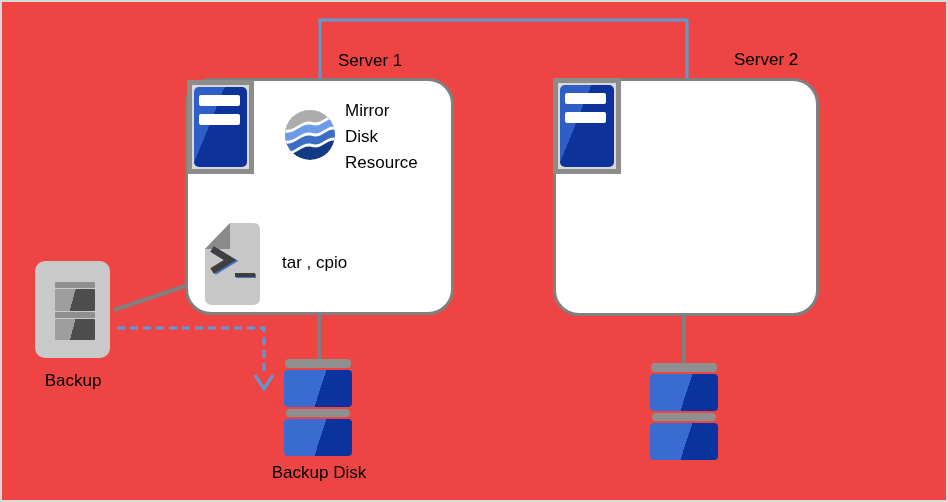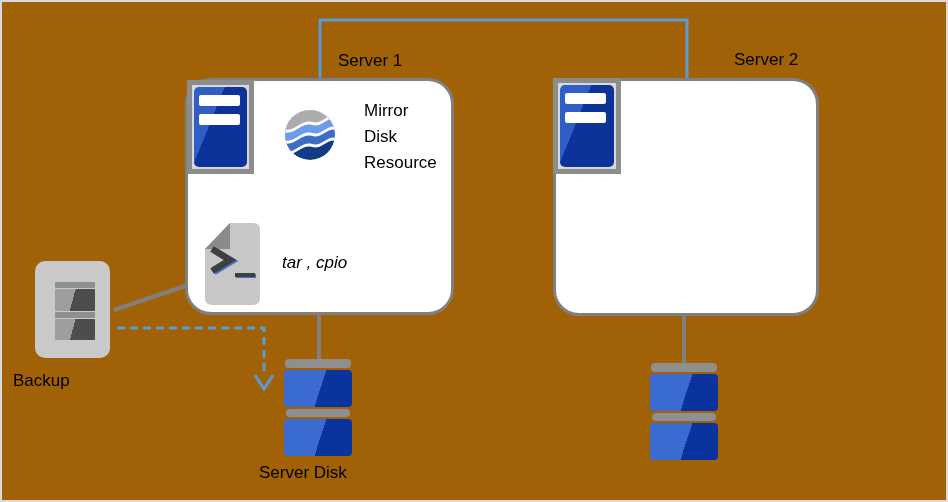--- a/index.html
+++ b/index.html
@@ -1,17 +1,17 @@
 <!DOCTYPE html>
 <html><head>
 <meta charset="utf-8">
 <style>
   html,body{margin:0;padding:0;background:#fff;}
   .canvas{
-    position:relative;width:948px;height:502px;background:#a16207;
+    position:relative;width:948px;height:502px;background:#ef4444;
     border:2px solid #d9d9d9;box-sizing:border-box;overflow:hidden;
     font-family:"Liberation Sans",sans-serif;color:#000;
   }
   .abs{position:absolute;}
   svg{display:block;}
   
   .lines{left:0;top:0;z-index:1;}
   
   .server-box{
     border:3px solid #808080;border-radius:26px;background:#fff;
@@ -39,22 +39,22 @@
   .disk-rect.second{margin-top:0;}
   
   .backup-dev{
     width:75px;height:97px;border-radius:10px;background:#c9c9c9;z-index:3;
   }
   .bk-bar{position:absolute;left:20px;width:40px;height:6px;background:#8f8f8f;border-radius:1px;}
   .bk-rect{position:absolute;left:20px;width:40px;height:22px;border-radius:1px;
     background:linear-gradient(105deg,#9E9E9E 45%,#4D4D4D 45%);}
   
   .lbl{font-size:17px;line-height:25px;z-index:4;white-space:nowrap;}
-  .center{}
-  .ml-lines div{line-height:26px;margin-left:19px;}
+  .center{text-align:center;}
+  .ml-lines div{line-height:26px;}
 </style>
 </head>
 <body>
 
 <div class="canvas">
 
   <svg class="abs lines" width="948" height="502" viewBox="0 0 948 502">
 
     <polyline points="318,78 318,18 685,18 685,78" fill="none" stroke="#5B9BD5" stroke-width="3"></polyline>
 
@@ -112,39 +112,39 @@
 
   <svg class="abs" style="left:200px;top:218px;z-index:3;" width="62" height="88" viewBox="0 0 62 88">
     <path d="M 28 3 L 51 3 Q 58 3 58 10 L 58 78 Q 58 85 51 85 L 10 85 Q 3 85 3 78 L 3 29 Z" fill="#C7C7C7"></path>
     <path d="M 3 29 L 28 3 L 28 29 Z" fill="#8A8A8A"></path>
     <path d="M 12 30 L 30 41 L 12 52" fill="none" stroke="#4472C4" stroke-width="6.5"></path>
     <path d="M 10 29 L 28 40 L 10 51" fill="none" stroke="#3F3F3F" stroke-width="6.5"></path>
     <line x1="34" y1="56" x2="54" y2="56" stroke="#4472C4" stroke-width="4"></line>
     <line x1="33" y1="55" x2="53" y2="55" stroke="#3F3F3F" stroke-width="4"></line>
   </svg>
 
-  <div class="abs lbl" style="left:280px;top:248px;font-style:italic;">tar , cpio</div>
+  <div class="abs lbl" style="left:280px;top:248px;">tar , cpio</div>
 
   <div class="abs backup-dev" style="left:33px;top:259px;">
     <div class="bk-bar" style="top:21px;"></div>
     <div class="bk-rect" style="top:28px;"></div>
     <div class="bk-bar" style="top:51px;"></div>
     <div class="bk-rect" style="top:58px;height:21px;"></div>
   </div>
   <div class="abs lbl center" style="left:11px;top:366px;width:120px;">
     <div>Backup</div>
   </div>
 
   <div class="abs disk" style="left:282px;top:357px;width:68px;">
     <div class="disk-cap"></div>
     <div class="disk-rect"></div>
     <div class="disk-bar"></div>
     <div class="disk-rect second"></div>
   </div>
-  <div class="abs lbl center" style="left:257px;top:458px;width:120px;">Server Disk</div>
+  <div class="abs lbl center" style="left:257px;top:458px;width:120px;">Backup Disk</div>
 
   <div class="abs disk" style="left:648px;top:361px;width:68px;">
     <div class="disk-cap"></div>
     <div class="disk-rect"></div>
     <div class="disk-bar"></div>
     <div class="disk-rect second"></div>
   </div>
 
 </div>
 

